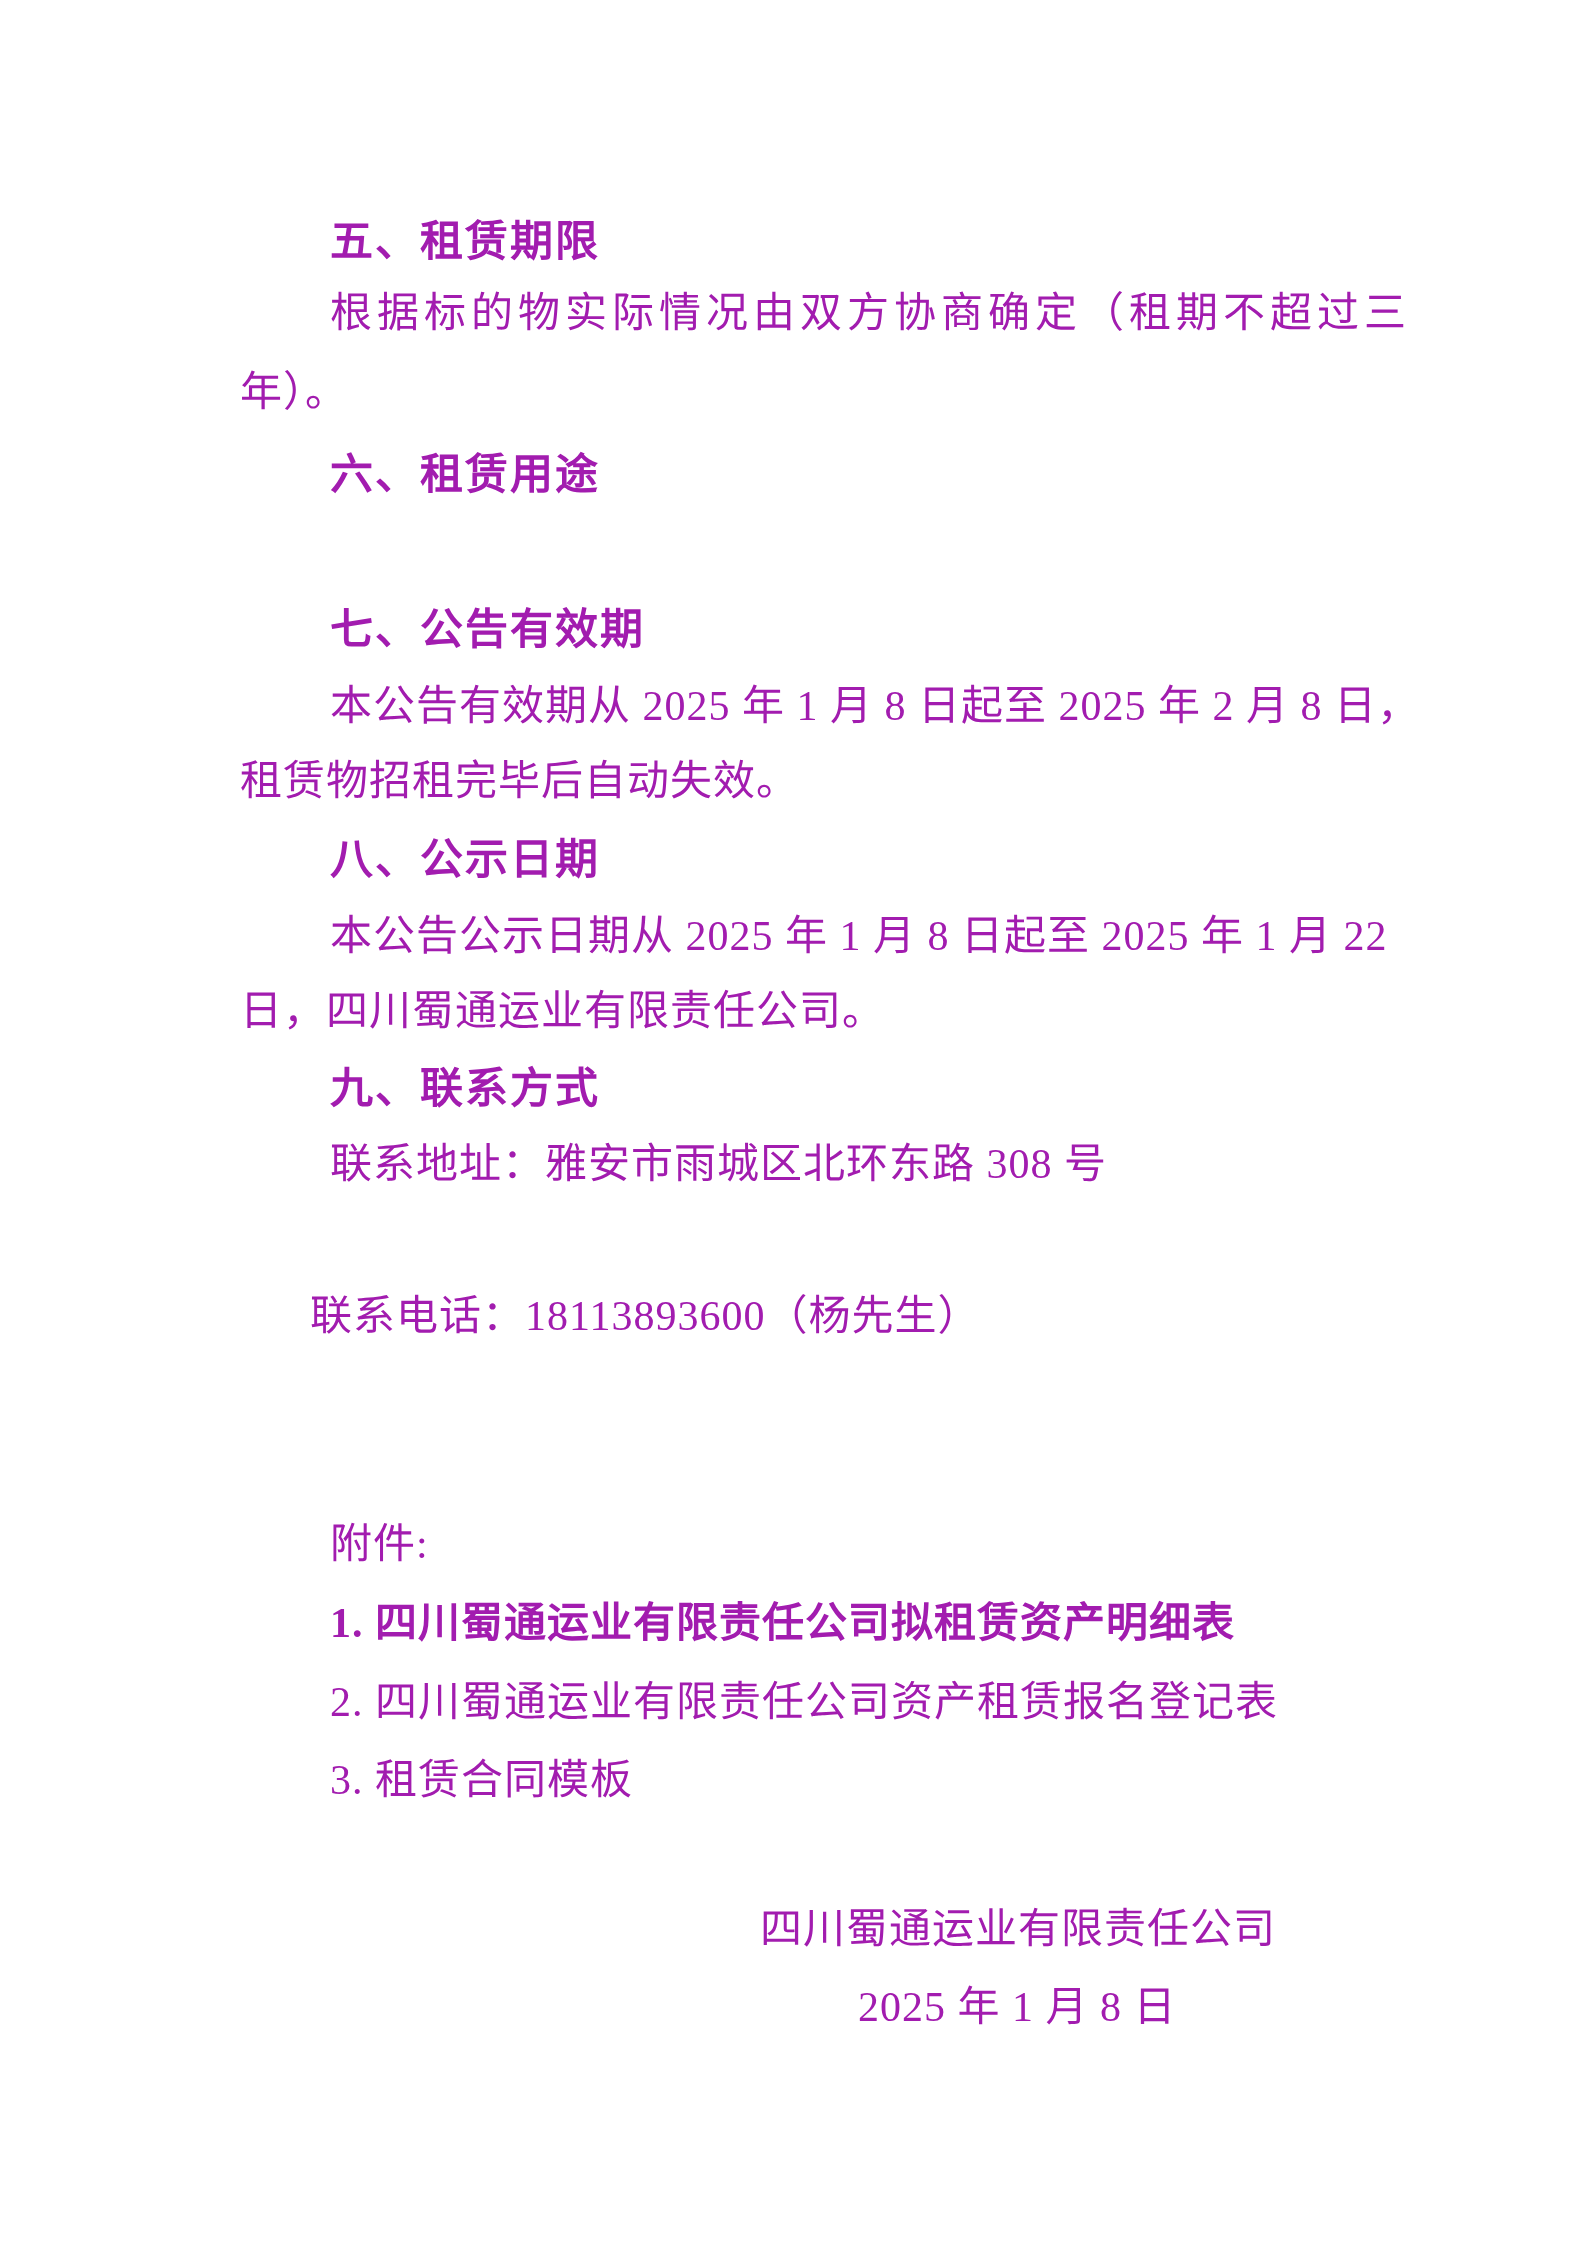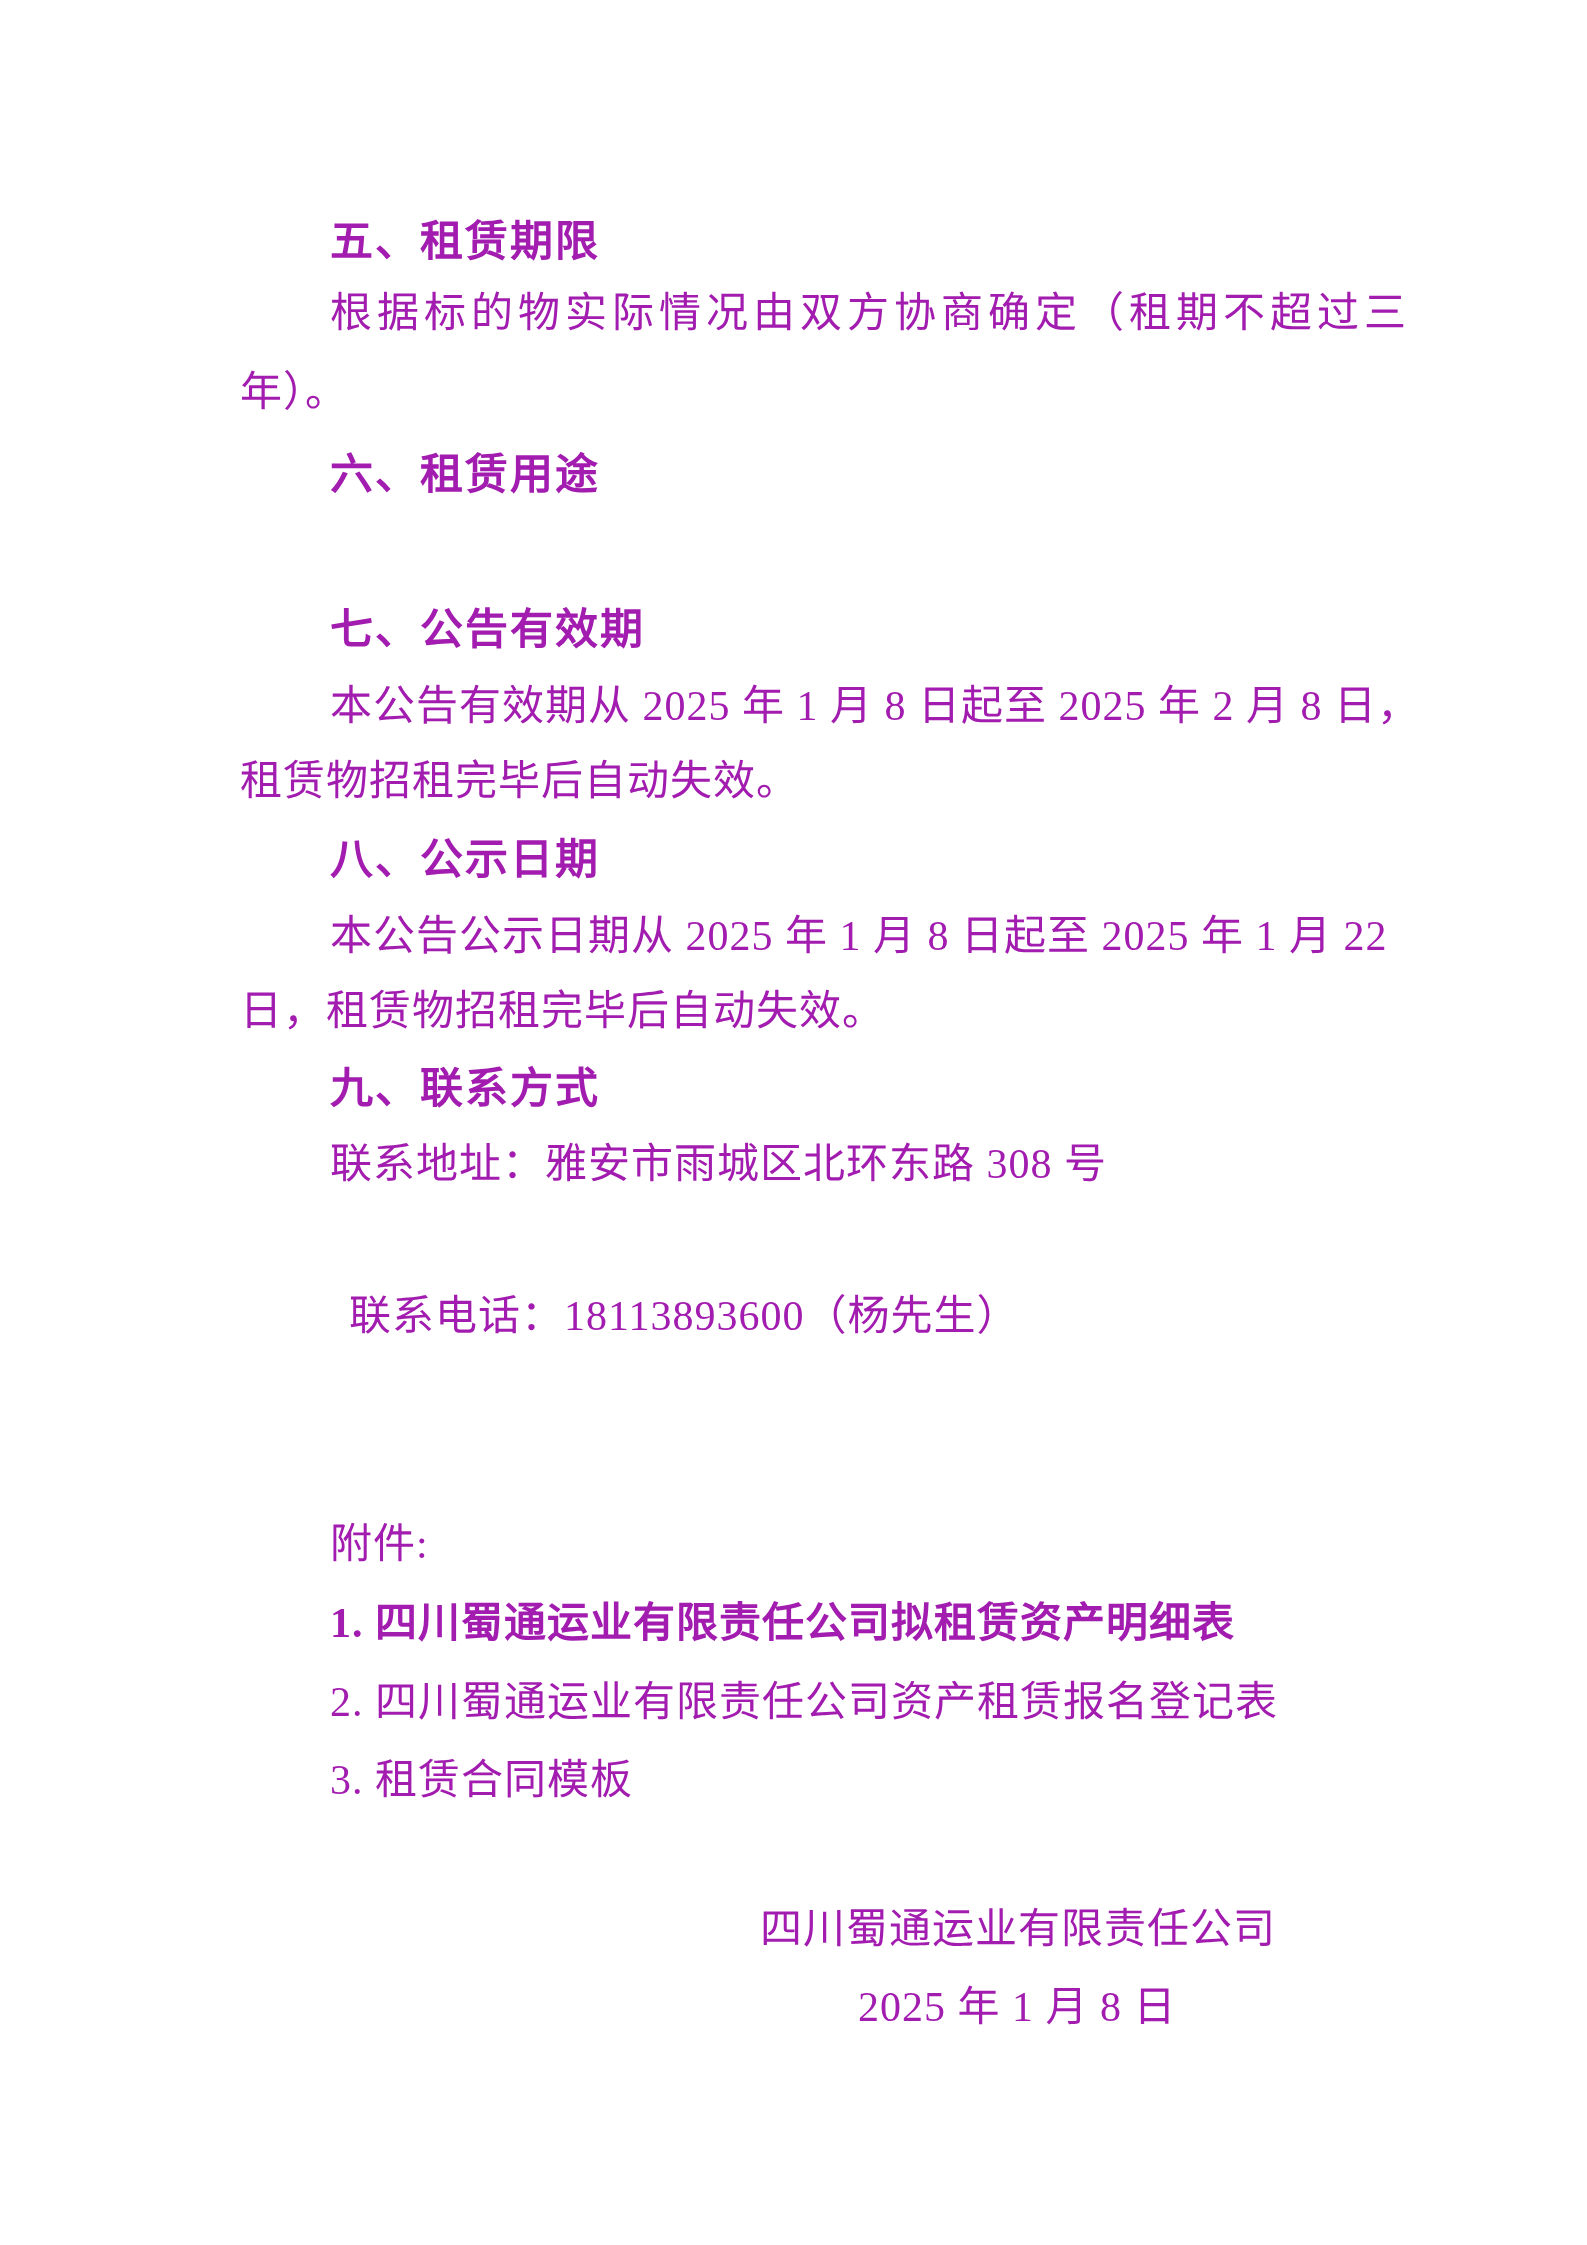--- a/index.html
+++ b/index.html
@@ -48,25 +48,25 @@
   <div class="ln body-sp" style="top:369px; left:240px;">年）。</div>
 
   <div class="ln heading" style="top:451px; left:330px;">六、租赁用途</div>
 
   <div class="ln heading" style="top:606px; left:330px;">七、公告有效期</div>
   <div class="ln body-sp" style="top:683px; left:330px;">本公告有效期从 2025 年 1 月 8 日起至 2025 年 2 月 8 日，</div>
   <div class="ln body-sp" style="top:758px; left:240px;">租赁物招租完毕后自动失效。</div>
 
   <div class="ln heading" style="top:836px; left:330px;">八、公示日期</div>
   <div class="ln body-sp" style="top:913px; left:330px;">本公告公示日期从 2025 年 1 月 8 日起至 2025 年 1 月 22</div>
-  <div class="ln body-sp" style="top:988px; left:240px;">日，租赁物招租完毕后自动失效。</div>
+  <div class="ln body-sp" style="top:988px; left:240px;">日，四川蜀通运业有限责任公司。</div>
 
   <div class="ln heading" style="top:1065px; left:330px;">九、联系方式</div>
   <div class="ln body-sp" style="top:1141px; left:330px;">联系地址：雅安市雨城区北环东路 308 号</div>
-  <div class="ln body-sp" style="top:1293px; left:349px;">联系电话：18113893600（杨先生）</div>
+  <div class="ln body-sp" style="top:1293px; left:310px;">联系电话：18113893600（杨先生）</div>
 
   <div class="ln body-sp" style="top:1521px; left:330px;">附件:</div>
   <div class="ln body-sp" style="top:1600px; left:330px;font-weight:bold;">1. 四川蜀通运业有限责任公司拟租赁资产明细表</div>
   <div class="ln body-sp" style="top:1679px; left:330px;">2. 四川蜀通运业有限责任公司资产租赁报名登记表</div>
   <div class="ln body-sp" style="top:1757px; left:330px;">3. 租赁合同模板</div>
 
   <div class="ln body-sp" style="top:1906px; left:760px;">四川蜀通运业有限责任公司</div>
   <div class="ln body-sp" style="top:1984px; left:858px;">2025 年 1 月 8 日</div>
 
 </div>

